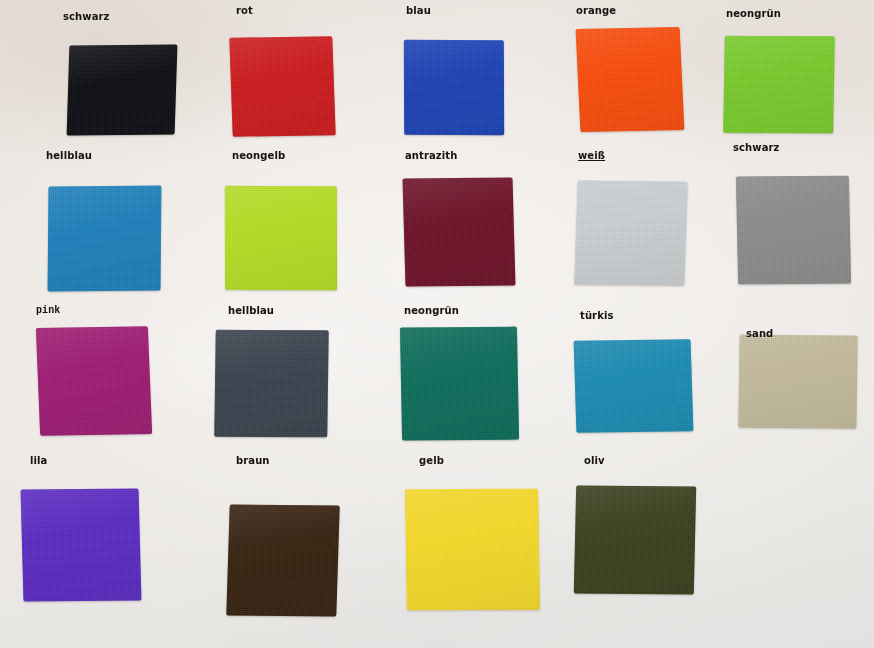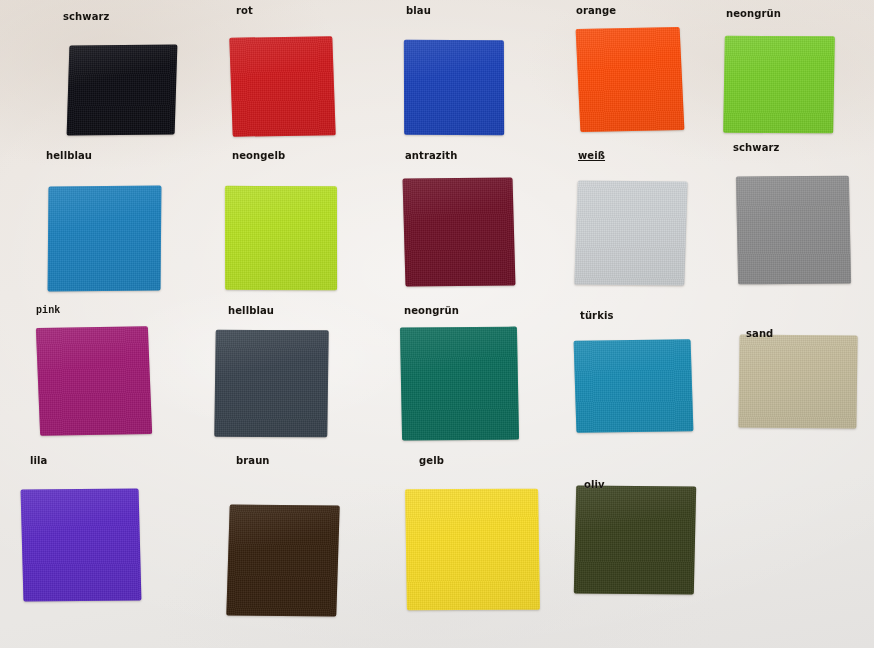--- a/index.html
+++ b/index.html
@@ -111,15 +111,15 @@
       <div class="label" style="left: 578px; top: 150px; text-decoration: underline;">weiß</div>
       <div class="label" style="left: 733px; top: 142px;">schwarz</div>
       <div class="label" style="left: 36px; top: 305px; font-family: Liberation Mono, monospace;">pink</div>
       <div class="label" style="left: 228px; top: 305px;">hellblau</div>
       <div class="label" style="left: 404px; top: 305px;">neongrün</div>
       <div class="label" style="left: 580px; top: 310px;">türkis</div>
       <div class="label" style="left: 746px; top: 287px; margin-top: 41px;">sand</div>
       <div class="label" style="left: 30px; top: 455px;">lila</div>
       <div class="label" style="left: 236px; top: 455px;">braun</div>
       <div class="label" style="left: 419px; top: 455px;">gelb</div>
-      <div class="label" style="left: 584px; top: 455px; margin-top: 24px;">oliv</div>
+      <div class="label" style="left: 584px; top: 455px;">oliv</div>
     </div>
 </div>
 
 </body></html>

